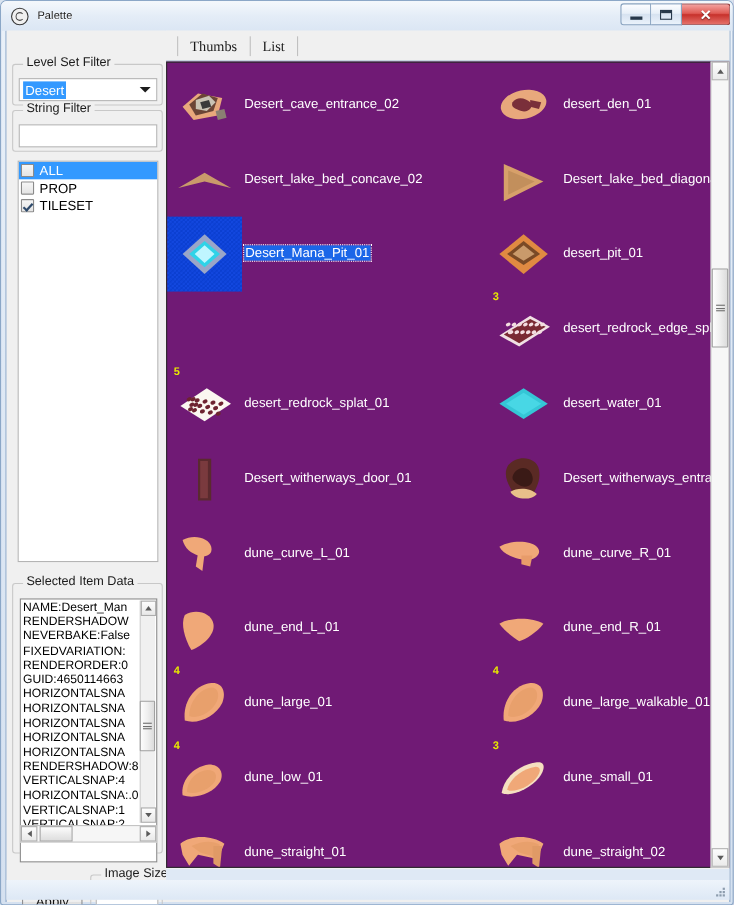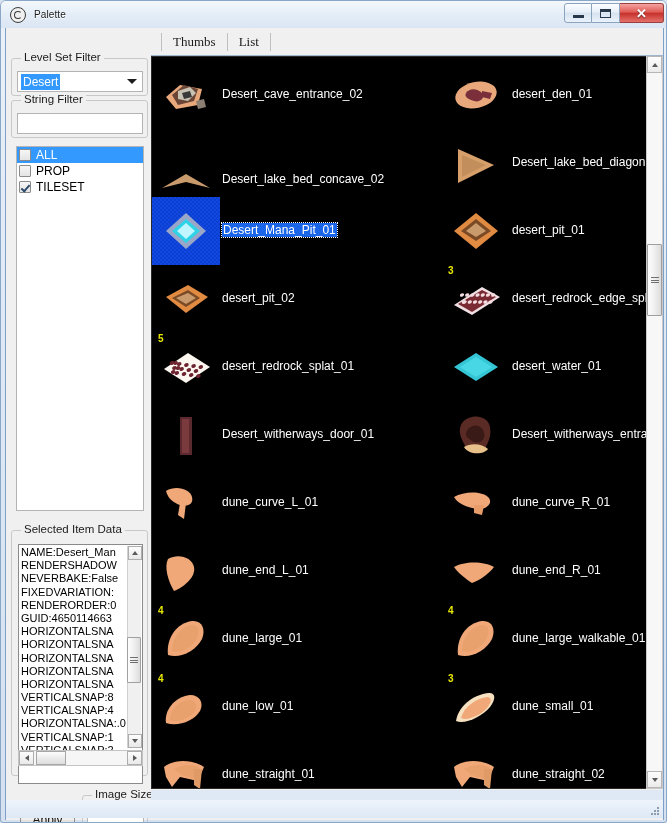--- a/index.html
+++ b/index.html
@@ -300,21 +300,21 @@
   .tab {
     padding: 0 11px; height: 26px;
     display: flex; align-items: center;
     font-size: 13px; color: #1a1a1a;
     font-family: "Liberation Serif", serif;
   }
 
   #grid {
     position: absolute; left: 0px; top: 28px;
     width: 512px; height: 733px;
-    background: #000000;
+    background: #701a75;
     border: 1px solid #2a2a2a;
     overflow: hidden;
   }
   #grid-inner { position: absolute; left: 0; top: 0; width: 495px; height: 733px; }
 
   .cell {
     position: absolute;
     width: 247px; height: 68px;
   }
   .cell .badge {
@@ -455,21 +455,21 @@
                 <div class="prop-row">RENDERSHADOW</div>
                 <div class="prop-row">NEVERBAKE:False</div>
                 <div class="prop-row">FIXEDVARIATION:</div>
                 <div class="prop-row">RENDERORDER:0</div>
                 <div class="prop-row">GUID:4650114663</div>
                 <div class="prop-row">HORIZONTALSNA</div>
                 <div class="prop-row">HORIZONTALSNA</div>
                 <div class="prop-row">HORIZONTALSNA</div>
                 <div class="prop-row">HORIZONTALSNA</div>
                 <div class="prop-row">HORIZONTALSNA</div>
-                <div class="prop-row">VERTICALSNAP:8</div>
+                <div class="prop-row">RENDERSHADOW:8</div>
                 <div class="prop-row">VERTICALSNAP:4</div>
                 <div class="prop-row">HORIZONTALSNA:.0</div>
                 <div class="prop-row">VERTICALSNAP:1</div>
                 <div class="prop-row">VERTICALSNAP:2</div>
               </div>
           <div id="itemdata-vsb">
             <div class="sb-btn">
               <div class="sb-arrow-up"></div>
             </div>
             <div class="sb-btn" style="position:absolute;bottom:0;left:0;">
@@ -541,21 +541,21 @@
               <div class="cell" style="left: 290px; top: 4px;">
                 <div class="thumb-wrap">
                   <svg width="56" height="56" viewBox="0 0 56 56">
                     <ellipse cx="28" cy="28" rx="21" ry="13" fill="#e8a87c" transform="rotate(-12 28 28)"></ellipse>
                     <path d="M18,26 C22,20 30,22 34,26 C38,30 32,36 26,34 C20,32 16,30 18,26 Z" fill="#7a2f3a"></path>
                     <path d="M34,24 L44,26 L42,32 L34,30 Z" fill="#7a2f3a"></path>
                   </svg>
                 </div>
                 <div class="label">desert_den_01</div>
               </div>
-              <div class="cell" style="left: 0px; top: 89px;">
+              <div class="cell" style="left: 0px; top: 72px;">
                 <div class="thumb-wrap">
                   <svg width="56" height="56" viewBox="0 0 56 56">
                     <path d="M4,36 L28,22 L52,36 L28,30 Z" fill="#c99a6b"></path>
                   </svg>
                 </div>
                 <div class="label">Desert_lake_bed_concave_02</div>
               </div>
               <div class="cell" style="left: 290px; top: 72px;">
                 <div class="thumb-wrap">
                   <svg width="56" height="56" viewBox="0 0 56 56">
@@ -577,30 +577,20 @@
               </div>
               <div class="cell" style="left: 290px; top: 140px;">
                 <div class="thumb-wrap">
                   <svg width="56" height="56" viewBox="0 0 56 56">
                     <path d="M28,10 L50,28 L28,46 L6,28 Z" fill="#e08a42"></path>
                     <path d="M28,16 L43,28 L28,38 L13,28 Z" fill="#7a4a26"></path>
                     <path d="M28,20 L38,28 L28,34 L18,28 Z" fill="#c99a6b"></path>
                   </svg>
                 </div>
                 <div class="label">desert_pit_01</div>
-              </div>
-              <div class="cell" style="left: 0px; top: 208px;">
-                <div class="thumb-wrap">
-                  <svg width="56" height="56" viewBox="0 0 56 56">
-                    <path d="M8,26 L30,14 L50,26 L28,42 Z" fill="#e08a42"></path>
-                    <path d="M14,27 L30,19 L42,27 L28,36 Z" fill="#7a4a26"></path>
-                    <path d="M18,27 L30,22 L38,27 L28,33 Z" fill="#c99a6b"></path>
-                  </svg>
-                </div>
-                <div class="label">desert_pit_02</div>
               </div>
               <div class="cell" style="left: 290px; top: 208px;">
                 <div class="badge">3</div>
                 <div class="thumb-wrap">
                   <svg width="56" height="56" viewBox="0 0 56 56">
                     <path d="M6,34 L34,16 L52,26 L24,44 Z" fill="#f0e0e4"></path>
                     <path d="M10,33 L34,19 L48,26 L24,41 Z" fill="#7a2a33"></path>
                     <ellipse cx="14" cy="24" rx="2.2" ry="1.6" fill="#f3dde0" transform="rotate(-25 14 24)"></ellipse>
                     <ellipse cx="16.6" cy="31" rx="2.2" ry="1.6" fill="#f3dde0" transform="rotate(-25 16.6 31)"></ellipse>
                     <ellipse cx="19.2" cy="24" rx="2.2" ry="1.6" fill="#f3dde0" transform="rotate(-25 19.2 24)"></ellipse>

